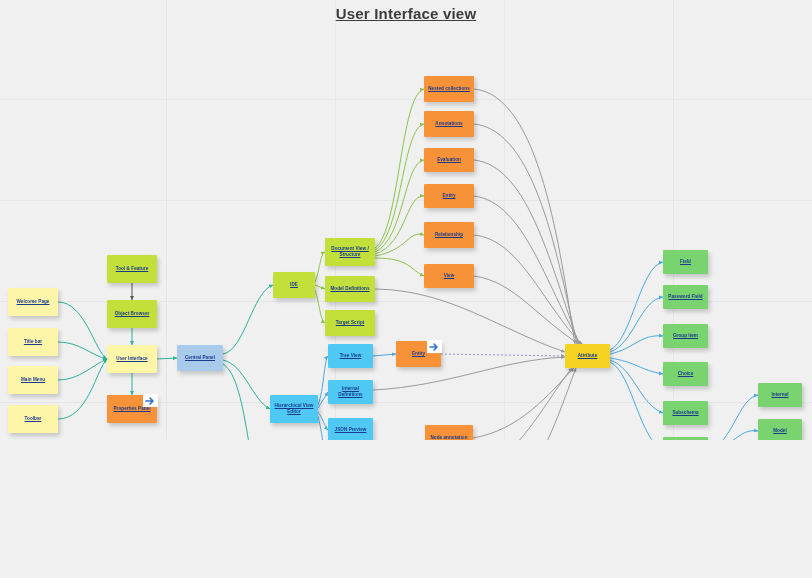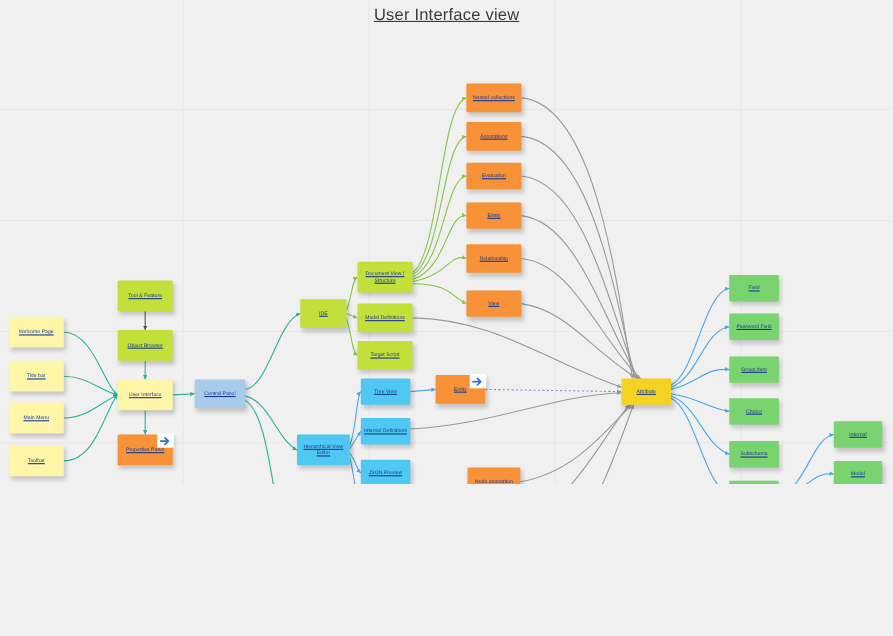--- a/index.html
+++ b/index.html
@@ -9,20 +9,21 @@
   }
   body {
     font-family: "Liberation Sans", sans-serif;
   }
   #canvas {
     position: relative;
     width: 812px;
     height: 440px;
     background-color: #f0f0f0;
     overflow: hidden;
+    font-weight: bold;
   }
   
   #grid {
     position: absolute;
     inset: 0;
     background-image:
       linear-gradient(to right, #e6e6e6 1px, transparent 1px),
       linear-gradient(to bottom, #e6e6e6 1px, transparent 1px);
     background-size: 169px 101px;
     background-position: -3px -2px;

